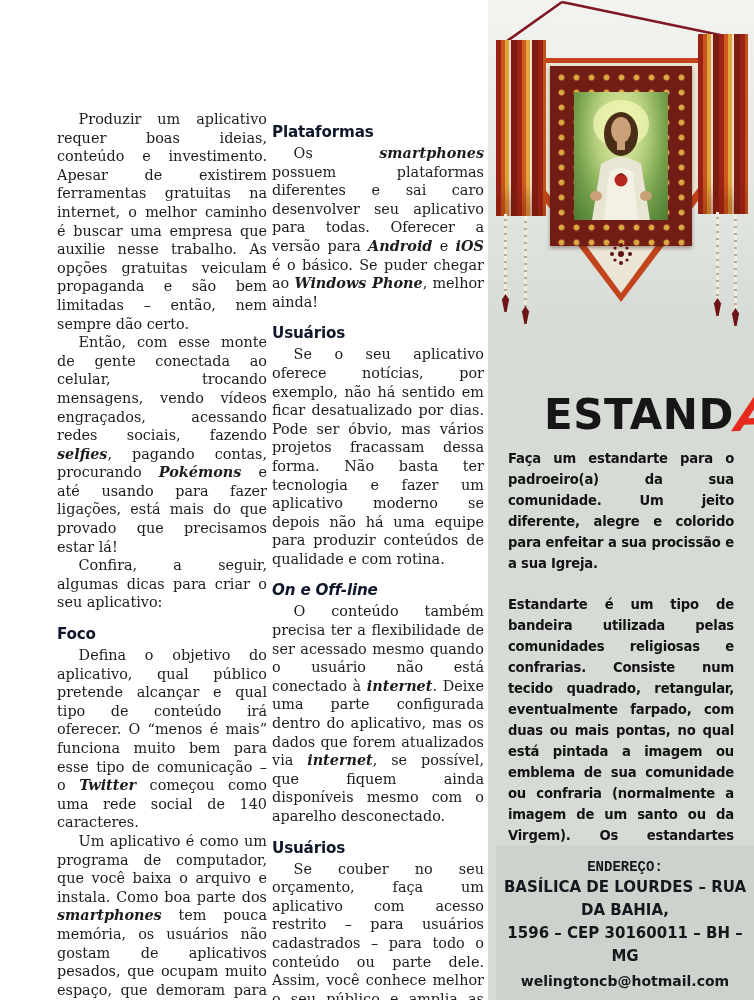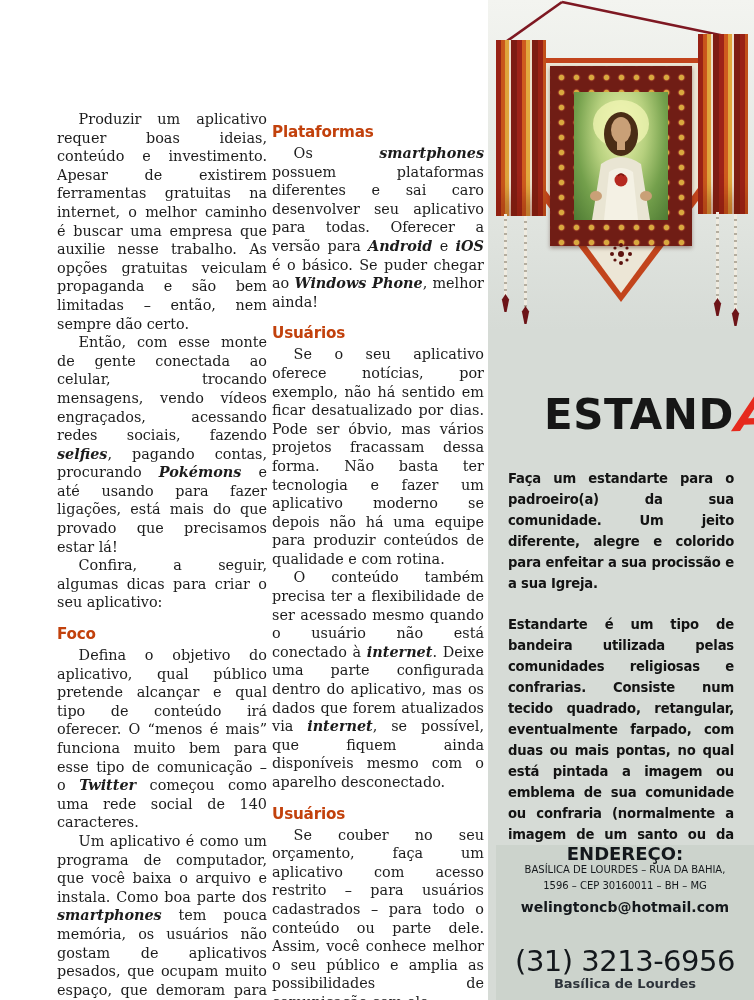--- a/index.html
+++ b/index.html
@@ -5,21 +5,21 @@
   html,body{margin:0;padding:0;}
   body{width:754px;height:1000px;position:relative;background:#ffffff;overflow:hidden;
        font-family:"DejaVu Serif", serif;}
   
   .col{position:absolute;top:110px;color:#1c1c1c;}
   #col1{left:57px;width:210px;}
   #col2{left:272px;width:212px;}
   .col-p{margin:0;text-indent:1.5em;text-align:justify;font-size:14.4px;line-height:18.6px;
          hyphens:auto;-webkit-hyphens:auto;}
   .col-h{font-family:"DejaVu Sans", sans-serif;font-weight:bold;font-size:15.2px;
-         margin:13px 0 3px;letter-spacing:-0.2px;color:#c2410c;}
+         margin:13px 0 3px;letter-spacing:-0.2px;color:#0f172a;}
   .it{font-style:italic;font-weight:bold;}
   
   .ad{position:absolute;left:488px;top:0;width:266px;height:1000px;
       background:linear-gradient(180deg,#f3f4f0 0%,#e6e9e4 16%,#d6dbd6 33%,#d6dbd6 100%);
       font-family:"DejaVu Sans", sans-serif;}
   .banner-art{position:relative;width:266px;height:335px;overflow:hidden;}
   .cord{position:absolute;left:0;top:0;z-index:1;}
   .streamer{position:absolute;z-index:4;
       background:repeating-linear-gradient(90deg,#9e2318 0 5px,#cf5b1e 5px 9px,#e3a93e 9px 13px,#efe3cf 13px 15px,#7e1d14 15px 21px);
       box-shadow:inset 0 -20px 18px rgba(120,30,10,.35);}
@@ -41,50 +41,51 @@
   .holy-image{position:absolute;left:24px;top:26px;width:94px;height:128px;
       background:radial-gradient(ellipse at 50% 30%,#eef4ae 0%,#b6d07e 38%,#74a04c 68%,#4e7a33 100%);
       overflow:hidden;}
   .rosette{position:absolute;left:119px;top:240px;z-index:3;}
   
   .logo{margin:50px 0 0 20px;white-space:nowrap;}
   .logo-black{font-size:42px;font-weight:bold;color:#161616;letter-spacing:0.5px;margin-left:36px;}
   .logo-red{font-size:47px;font-weight:bold;font-style:italic;color:#e62a1e;
       display:inline-block;transform:skewX(-8deg) rotate(-2deg);margin-left:2px;}
   
-  .ad-p{margin:28px 20px 0 20px;font-weight:bold;font-size:13.2px;line-height:21px;
+  .ad-p{margin:8px 20px 0 20px;font-weight:bold;font-size:13.2px;line-height:21px;
         text-align:justify;color:#131313;letter-spacing:-0.2px;}
   .ad-p.second{margin-top:20px;}
   .cta{margin:22px 14px 0 14px;text-align:center;color:#e5231b;font-weight:bold;
        font-size:13.4px;line-height:16.5px;letter-spacing:-0.2px;}
   .cta-title{margin-bottom:1px;}
   .addr-panel{position:absolute;left:8px;top:845px;width:258px;height:155px;
       background:#ccd3cc;text-align:center;color:#14181c;}
-  .addr-label{margin-top:0;font-weight:bold;font-size:18px;line-height:17px;}
-  .addr-line{font-weight:normal;font-size:10px;line-height:16px;}
+  .addr-label{margin-top:14px;font-weight:bold;font-size:14px;line-height:17px;font-family:Liberation Mono, monospace;}
+  .addr-line{font-weight:bold;font-size:15px;line-height:23px;}
   .addr-email{font-weight:bold;font-size:14px;line-height:22px;margin-top:2px;}
   .addr-phone{font-weight:normal;font-size:29px;line-height:30px;margin-top:28px;letter-spacing:-0.5px;}
   .addr-caption{font-weight:bold;font-size:13px;line-height:16px;color:#2e343b;}
 </style>
 </head>
 <body>
 
 <div class="col" id="col1">
     <p class="col-p"><span>Produzir um aplicativo requer boas ideias, conteúdo e investimento. Apesar de existirem ferramentas gratuitas na internet, o melhor caminho é buscar uma empresa que auxilie nesse trabalho. As opções gratuitas veiculam propaganda e são bem limitadas – então, nem sempre dão certo.</span></p>
     <p class="col-p"><span>Então, com esse monte de gente conectada ao celular, trocando mensagens, vendo vídeos engraçados, acessando redes sociais, fazendo </span><span class="it">selfies</span><span>, pagando contas, procurando </span><span class="it">Pokémons</span><span> e até usando para fazer ligações, está mais do que provado que precisamos estar lá!</span></p>
     <p class="col-p"><span>Confira, a seguir, algumas dicas para criar o seu aplicativo:</span></p>
     <h3 class="col-h"><span>Foco</span></h3>
     <p class="col-p"><span>Defina o objetivo do aplicativo, qual público pretende alcançar e qual tipo de conteúdo irá oferecer. O “menos é mais” funciona muito bem para esse tipo de comunicação – o </span><span class="it">Twitter</span><span> começou como uma rede social de 140 caracteres.</span></p>
     <p class="col-p"><span>Um aplicativo é como um programa de computador, que você baixa o arquivo e instala. Como boa parte dos </span><span class="it">smartphones</span><span> tem pouca memória, os usuários não gostam de aplicativos pesados, que ocupam muito espaço, que demoram para carregar ou travam. Então, tenha atenção em produzir algo com as funções que precisa, mas que não fique muito pesado.</span></p>
   </div>
 <div class="col" id="col2">
     <h3 class="col-h"><span>Plataformas</span></h3>
     <p class="col-p"><span>Os </span><span class="it">smartphones</span><span> possuem plataformas diferentes e sai caro desenvolver seu aplicativo para todas. Oferecer a versão para </span><span class="it">Android</span><span> e </span><span class="it">iOS</span><span> é o básico. Se puder chegar ao </span><span class="it">Windows Phone</span><span>, melhor ainda!</span></p>
     <h3 class="col-h"><span>Usuários</span></h3>
     <p class="col-p"><span>Se o seu aplicativo oferece notícias, por exemplo, não há sentido em ficar desatualizado por dias. Pode ser óbvio, mas vários projetos fracassam dessa forma. Não basta ter tecnologia e fazer um aplicativo moderno se depois não há uma equipe para produzir conteúdos de qualidade e com rotina.</span></p>
+    <h3 class="col-h"><span class="it">On e Off-line</span></h3>
     <p class="col-p"><span>O conteúdo também precisa ter a flexibilidade de ser acessado mesmo quando o usuário não está conectado à </span><span class="it">internet</span><span>. Deixe uma parte configurada dentro do aplicativo, mas os dados que forem atualizados via </span><span class="it">internet</span><span>, se possível, que fiquem ainda disponíveis mesmo com o aparelho desconectado.</span></p>
     <h3 class="col-h"><span>Usuários</span></h3>
     <p class="col-p"><span>Se couber no seu orçamento, faça um aplicativo com acesso restrito – para usuários cadastrados – para todo o conteúdo ou parte dele. Assim, você conhece melhor o seu público e amplia as possibilidades de comunicação com ele.</span></p>
   </div>
 
 <div class="ad">
 
   <div class="banner-art">
     <svg class="cord" width="266" height="60">
       <polyline points="74,2 12,46" stroke="#7e1822" stroke-width="2.6" fill="none"></polyline>

